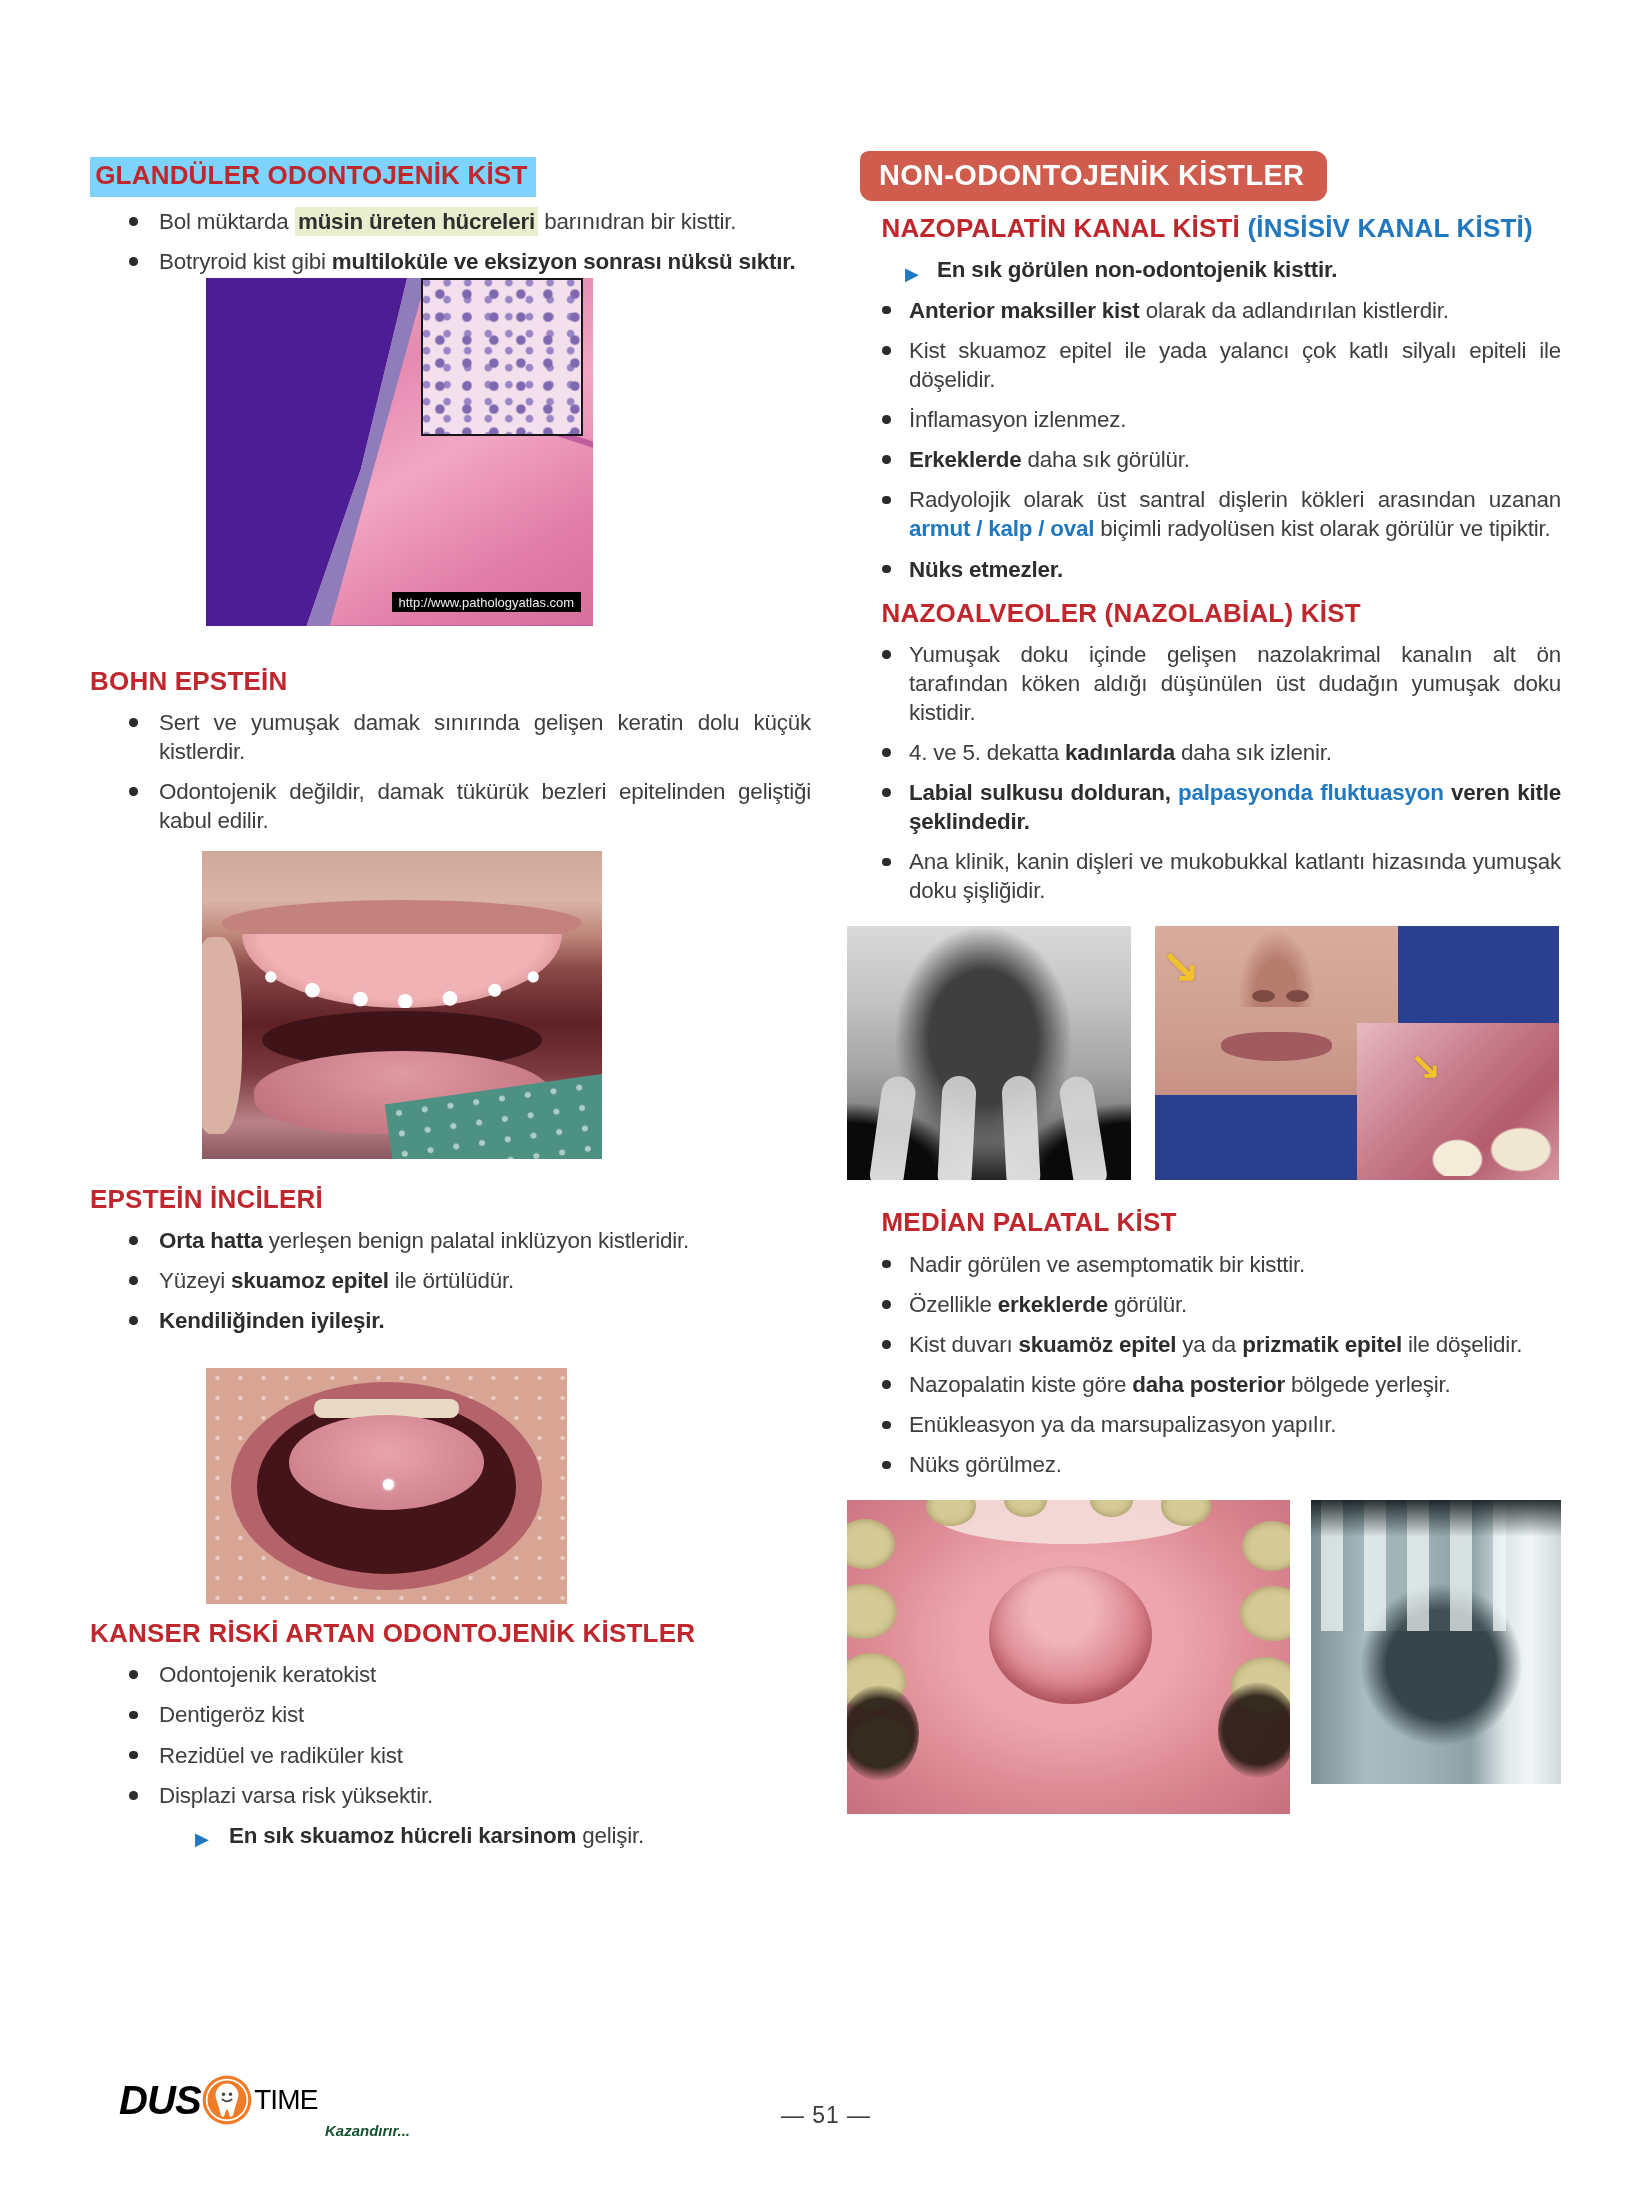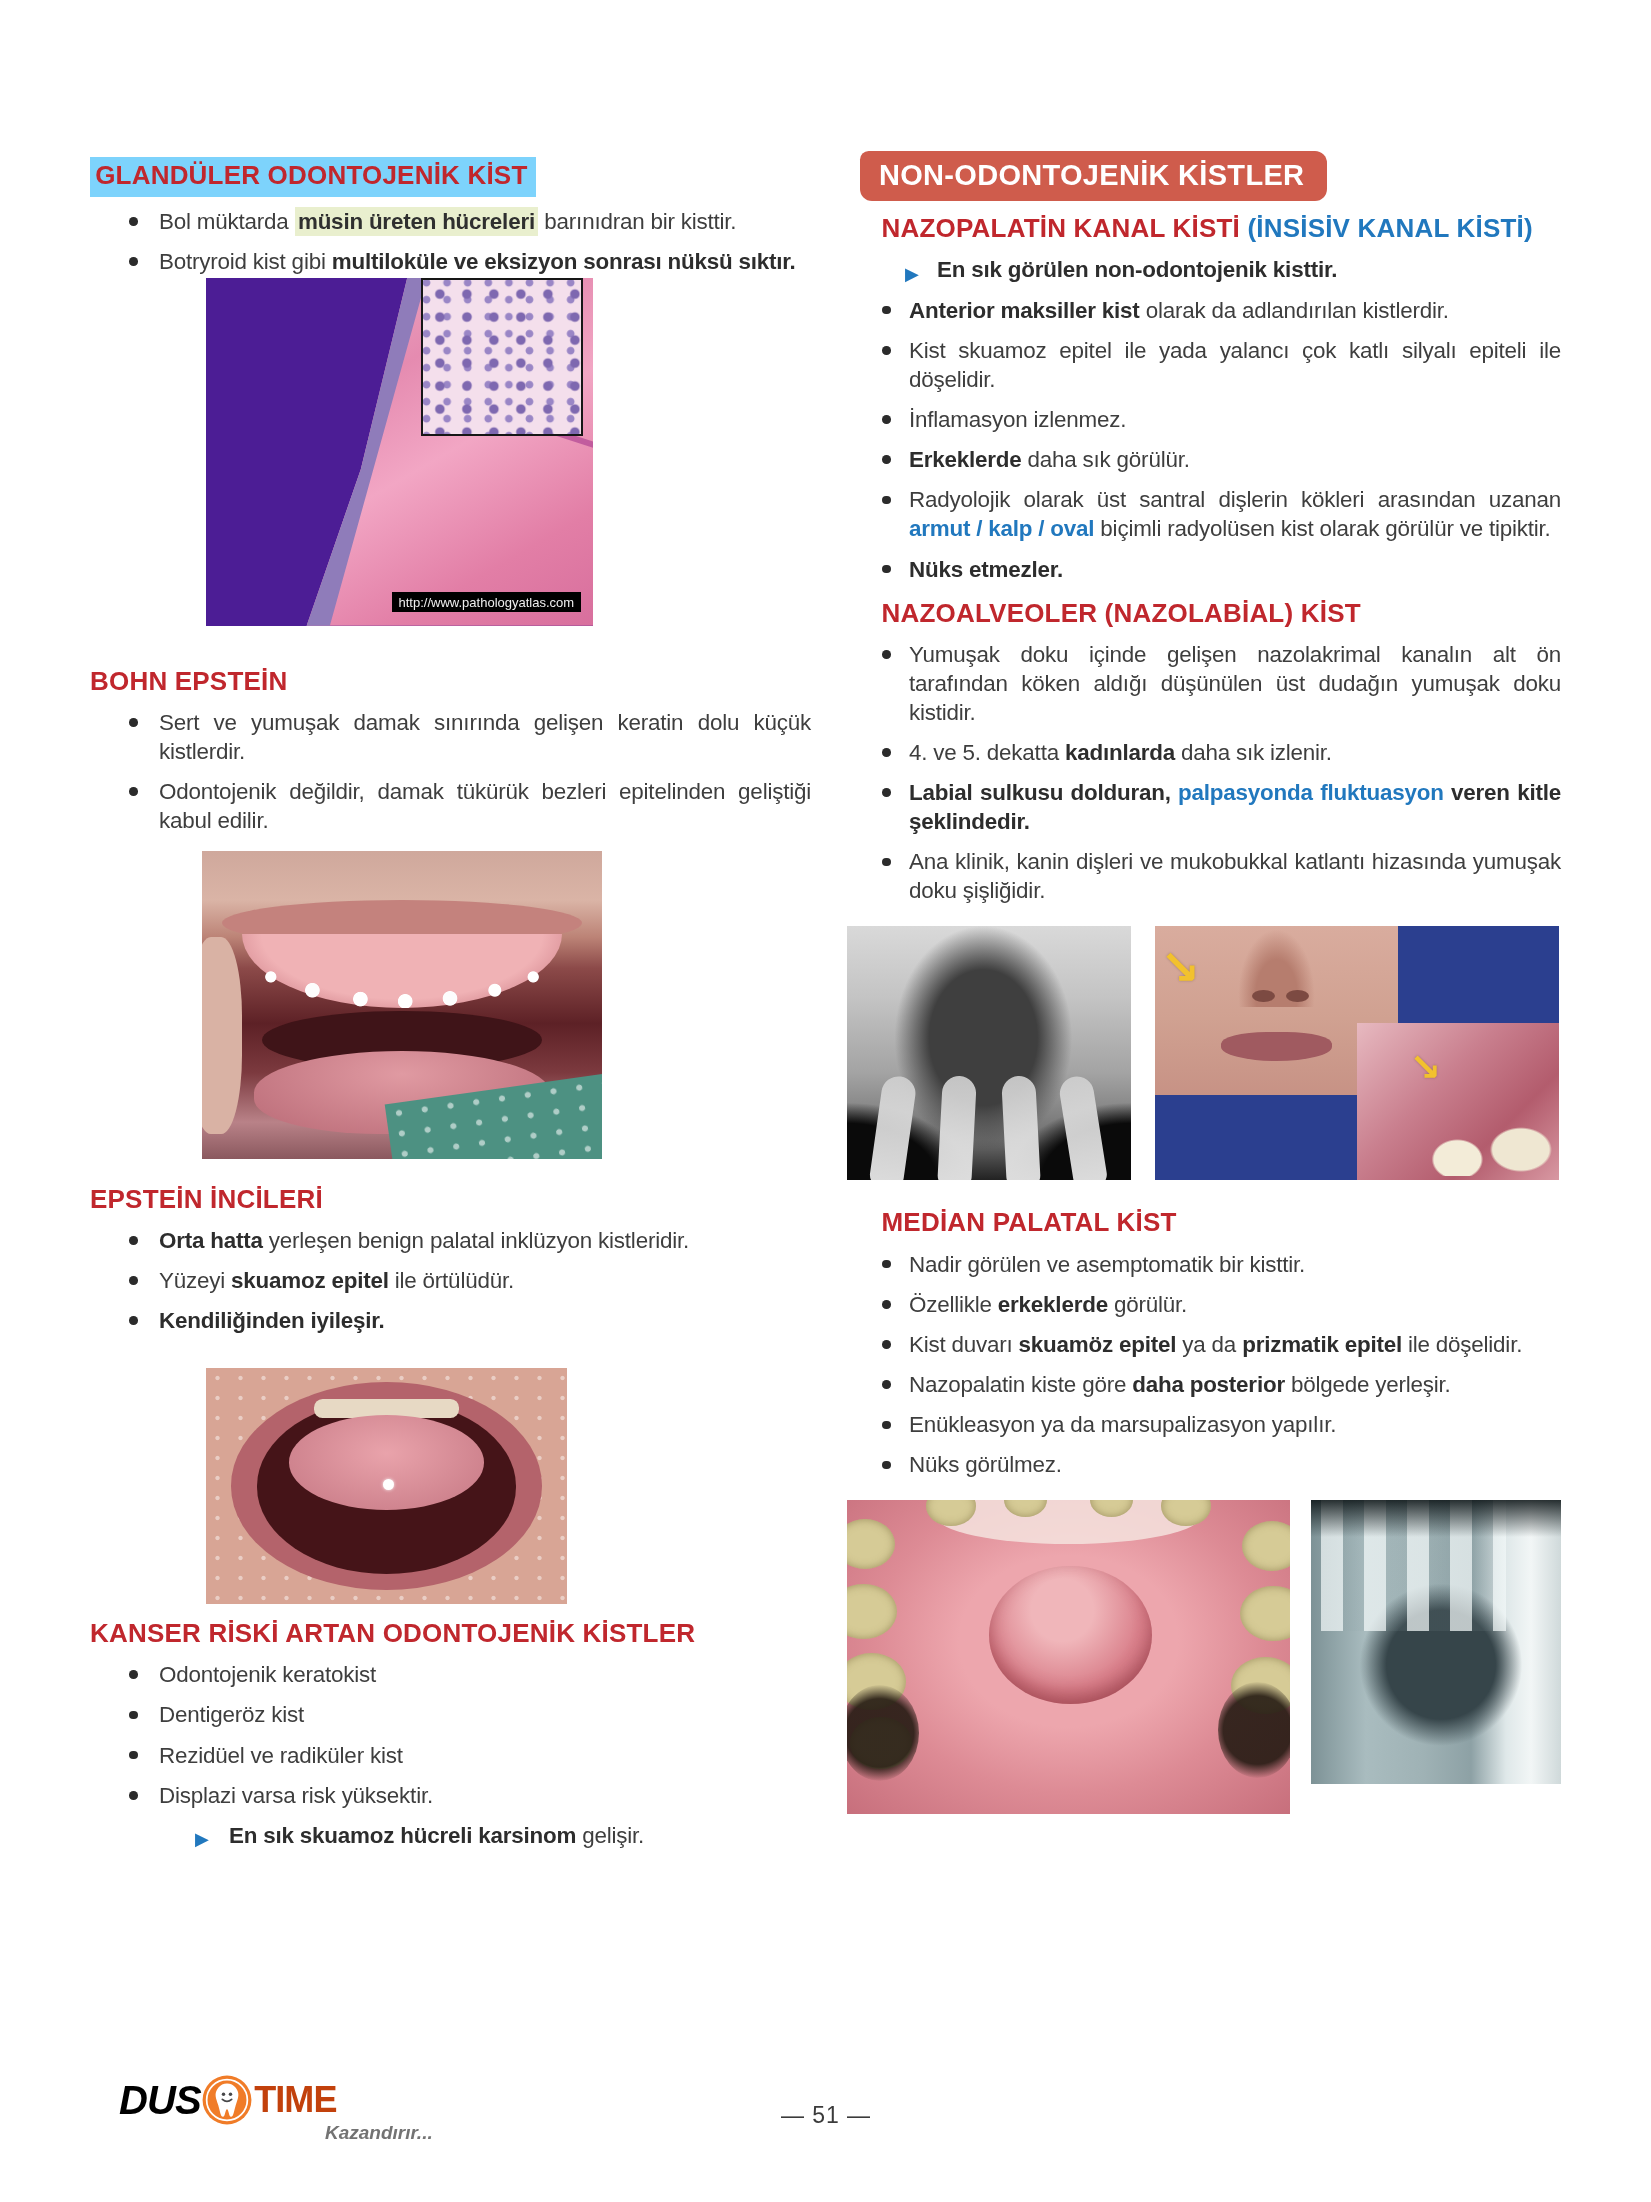--- a/index.html
+++ b/index.html
@@ -174,23 +174,23 @@
       radial-gradient(circle 99px at 52% 58%,#36454a 0 55%,rgba(54,69,74,0) 82%),
       linear-gradient(90deg,#7d9296 0%,#a9bcbf 22%,#9fb2b5 45%,#8da1a5 64%,#dfe8e9 78%,#f2f6f6 88%,#cfd9da 100%); }
   .xr2-roots { position:absolute; top:0; left:4%; width:74%; height:46%; opacity:.8;
     background:repeating-linear-gradient(90deg,rgba(242,248,248,.9) 0 22.4px,rgba(140,160,164,.15) 22.4px 43px); }
   .xr2-topdark { position:absolute; top:0; left:0; right:0; height:13%;
     background:linear-gradient(180deg,rgba(8,16,18,.85),rgba(8,16,18,0)); }
 
   
   .logo { position:absolute; left:119px; top:2075px; display:flex; align-items:flex-start; }
   .logo-dus  { color:#000000; font-size:40px; font-weight:700; letter-spacing:-0.9px; line-height:50px;font-style:italic; }
-  .logo-time { color:#c2410c; font-size:36px; font-weight:700; letter-spacing:-0.9px; line-height:50px; }
+  .logo-time { color:#000000; font-size:28px; font-weight:400; letter-spacing:-0.9px; line-height:50px; }
   .logo-circle { margin:0 1.7px; }
-  .logo-tag { position:absolute; left:206px; top:47px; color:#737373; font-size:19px;
+  .logo-tag { position:absolute; left:206px; top:47px; color:#14532d; font-size:15px;
     font-style:italic; font-weight:700; white-space:nowrap; }
   .pagenum { position:absolute; left:0; right:0; top:2102px; text-align:center;
     font-size:23px; color:#3b3b3b; letter-spacing:0.9px; }
 
   .gap-sm{margin-top:10.3px;} 
   h2.after-fig{margin-top:40px;}
   h2.tight{margin-top:13.8px;}
 </style>
 </head>
 <body>

